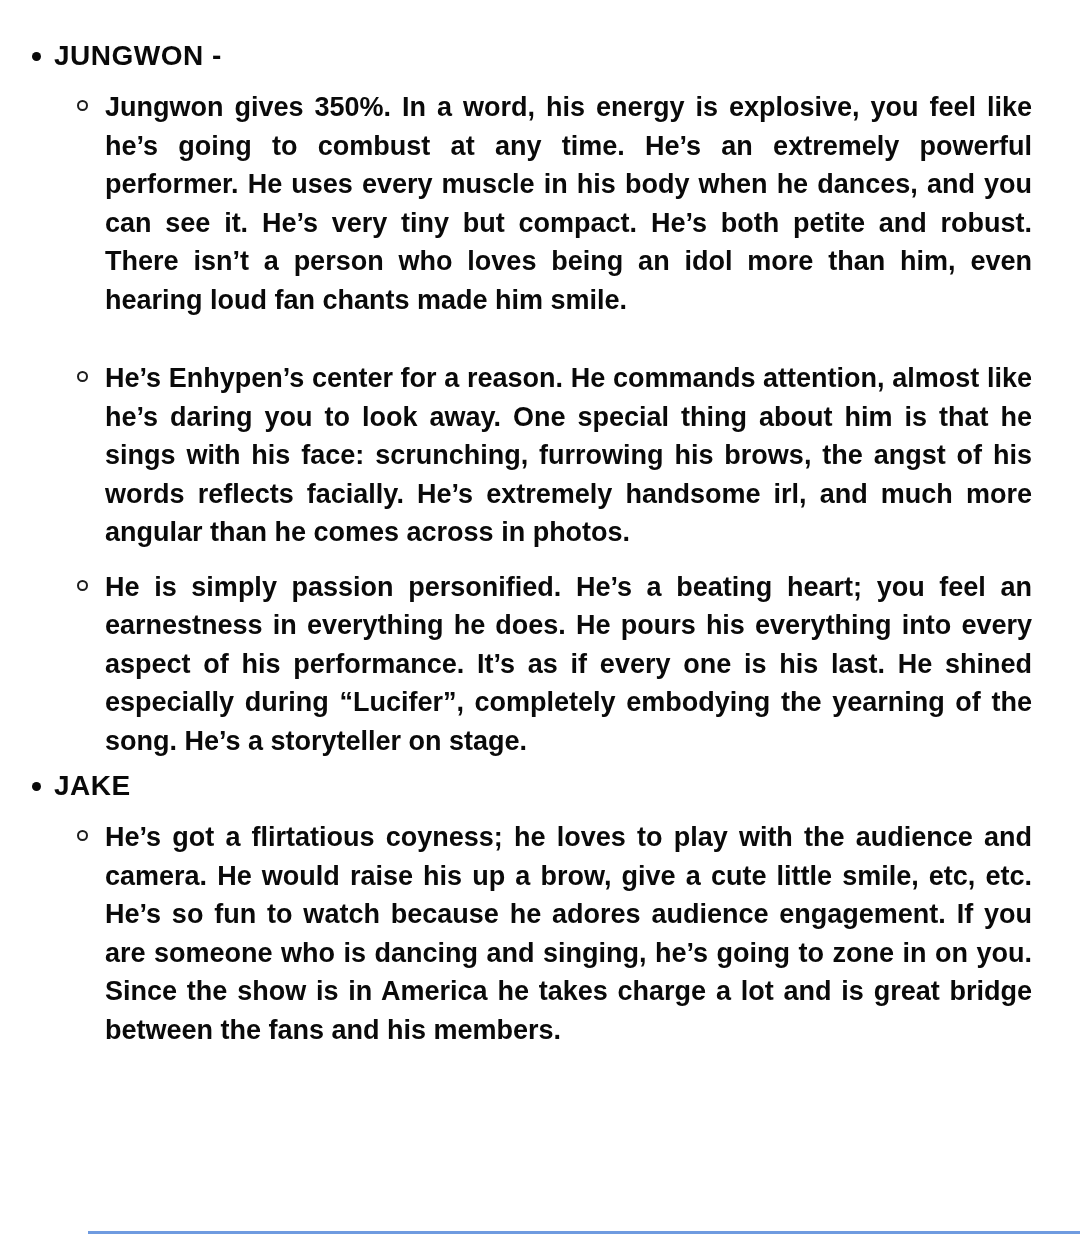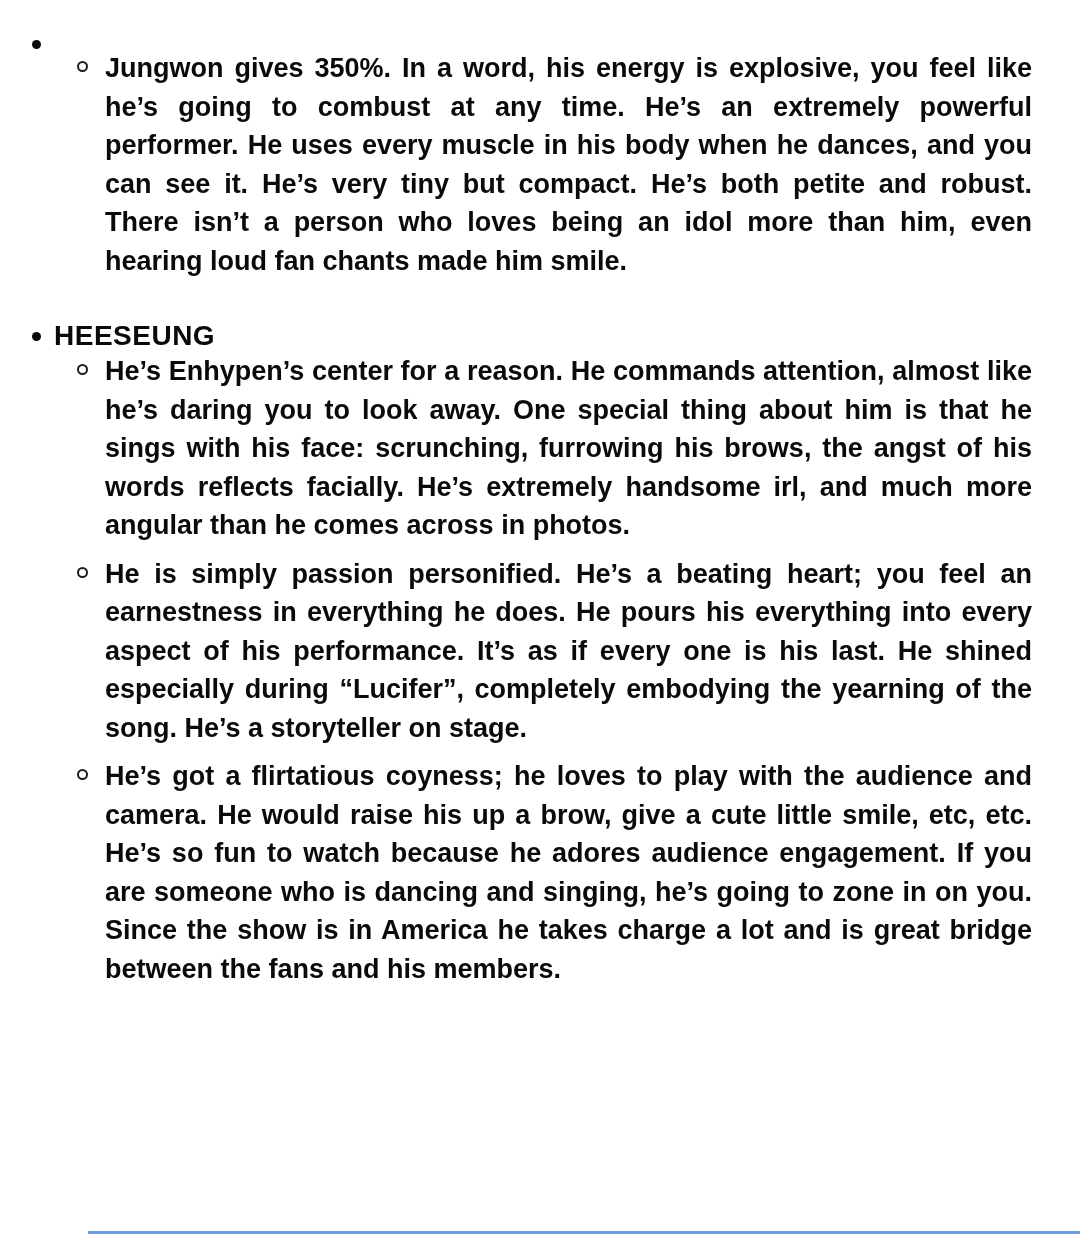--- a/index.html
+++ b/index.html
@@ -42,21 +42,21 @@
     flex: 0 0 auto;
   }
   .section-header {
     font-size: 28px;
     line-height: 32px;
     letter-spacing: 0.5px;
   }
   .section-body {
     position: relative;
     margin-left: 75px;
-    margin-top: 0;
+    margin-top: 16px;
     font-size: 27px;
     line-height: 38.5px;
     text-align: justify;
     text-justify: inter-word;
   }
   .sub-bullet {
     position: absolute;
     left: -28px;
     top: 12px;
     width: 11px;
@@ -76,46 +76,47 @@
 </style>
 </head>
 <body>
 
 <div class="page">
   <div class="content">
 
     <div class="section gap-large">
       <div class="header-row">
         <span class="bullet-dot"></span>
+        <span class="section-header">JUNGWON -</span>
       </div>
       <div class="section-body">
         <span class="sub-bullet"></span>
         <span>Jungwon gives 350%. In a word, his energy is explosive, you feel like he’s going to combust at any time. He’s an extremely powerful performer. He uses every muscle in his body when he dances, and you can see it. He’s very tiny but compact. He’s both petite and robust. There isn’t a person who loves being an idol more than him, even hearing loud fan chants made him smile.</span>
       </div>
     </div>
 
     <div class="section">
-      <div class="header-row">
-        <span class="bullet-dot"></span>
-        <span class="section-header">HEESEUNG</span>
-      </div>
       <div class="section-body">
         <span class="sub-bullet"></span>
         <span>He’s Enhypen’s center for a reason. He commands attention, almost like he’s daring you to look away. One special thing about him is that he sings with his face: scrunching, furrowing his brows, the angst of his words reflects facially. He’s extremely handsome irl, and much more angular than he comes across in photos.</span>
       </div>
     </div>
 
     <div class="section">
       <div class="section-body">
         <span class="sub-bullet"></span>
         <span>He is simply passion personified. He’s a beating heart; you feel an earnestness in everything he does. He pours his everything into every aspect of his performance. It’s as if every one is his last. He shined especially during “Lucifer”, completely embodying the yearning of the song. He’s a storyteller on stage.</span>
       </div>
     </div>
 
     <div class="section">
+      <div class="header-row">
+        <span class="bullet-dot"></span>
+        <span class="section-header">JAKE</span>
+      </div>
       <div class="section-body">
         <span class="sub-bullet"></span>
         <span>He’s got a flirtatious coyness; he loves to play with the audience and camera. He would raise his up a brow, give a cute little smile, etc, etc. He’s so fun to watch because he adores audience engagement. If you are someone who is dancing and singing, he’s going to zone in on you. Since the show is in America he takes charge a lot and is great bridge between the fans and his members.</span>
       </div>
     </div>
 
   </div>
   <div class="bottom-line"></div>
 </div>
 

